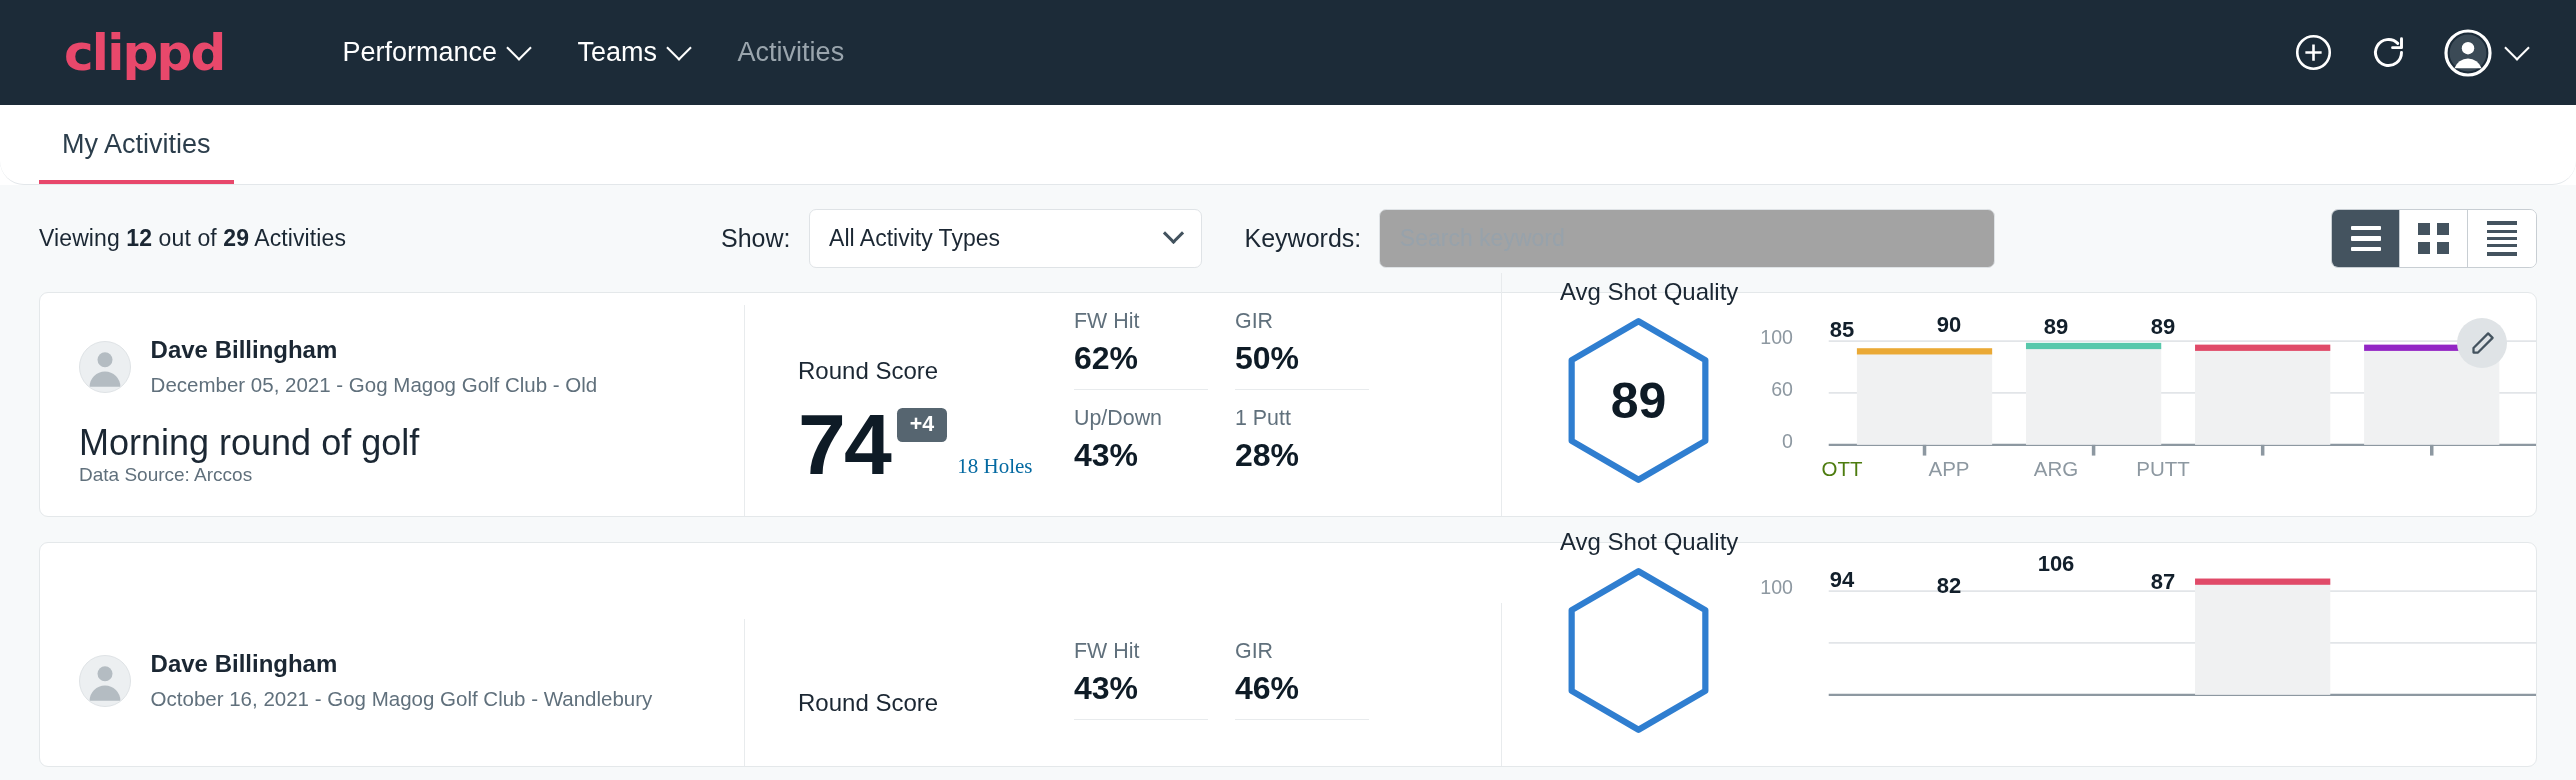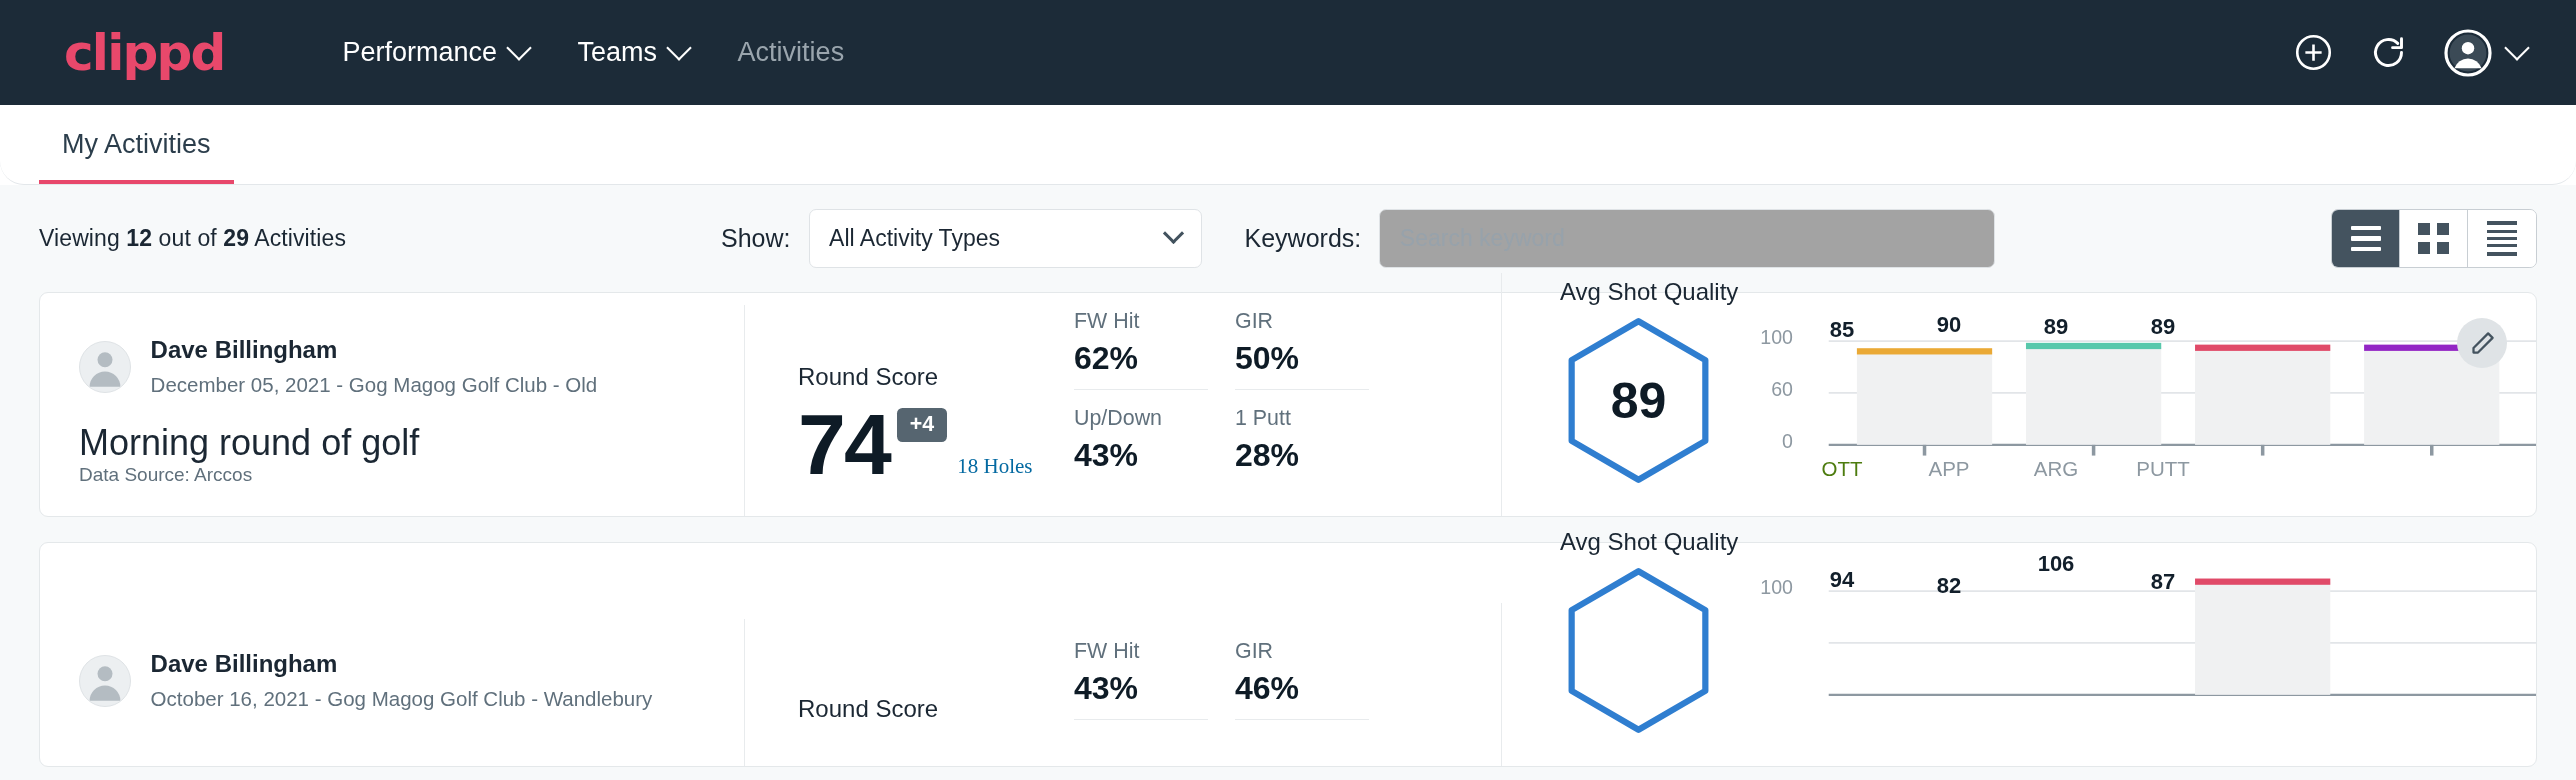--- a/index.html
+++ b/index.html
@@ -181,21 +181,21 @@
     display: flex; align-items: flex-end; justify-content: center;
     overflow: hidden; flex: none;
   }
   .pname { font-size: 24px; font-weight: 700; color: #1b2733; line-height: 1.25; }
   .pdate { font-size: 20.5px; color: #60707c; line-height: 1.3; margin-top: 7px; }
   .ctitle { font-size: 36px; color: #1b2733; margin-top: 23px; font-weight: 400;}
   .csource { font-size: 19px; color: #60707c; margin-top: auto; }
 
   .col-score { width: 295px; padding-left: 36px; border-right: none; }
   .sec-label { font-size: 24px; color: #1b2733; }
-  .score-row { display: flex; align-items: flex-end; margin-top: 13px; }
+  .score-row { display: flex; align-items: flex-end; margin-top: 19px; }
   .score-big {
     font-size: 86px; font-weight: 700; color: #0e1b26;
     line-height: 0.95; letter-spacing: -1.8px;
   }
   .badge {
     background: #566570; color: #fff;
     font-size: 21.4px; font-weight: 700;
     border-radius: 5.4px;
     padding: 4.5px 12.5px;
     margin-left: 7.1px;

